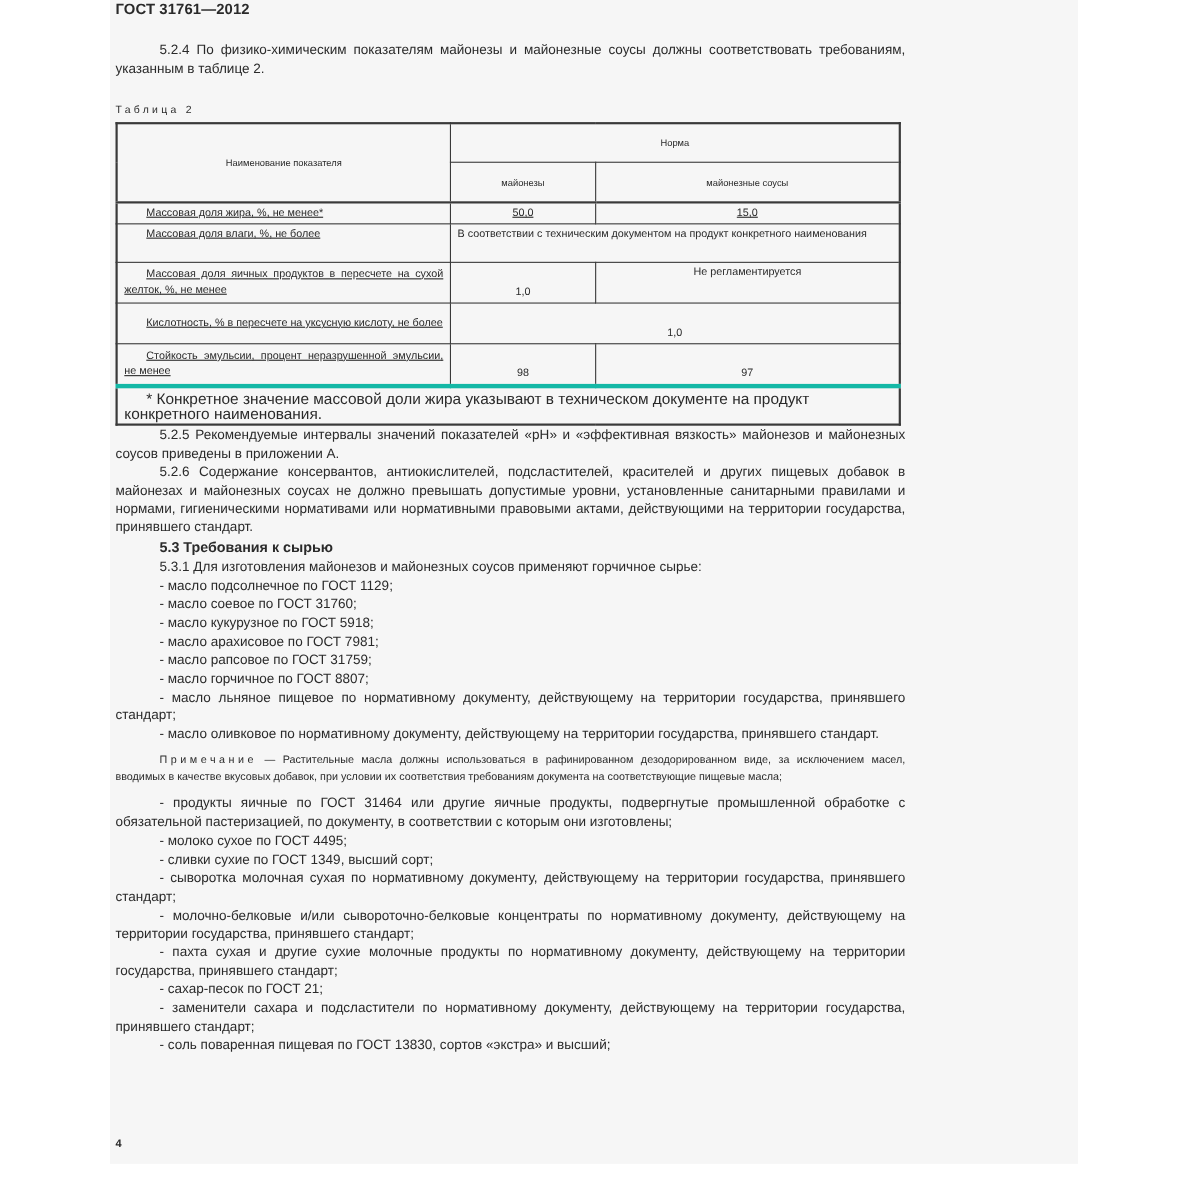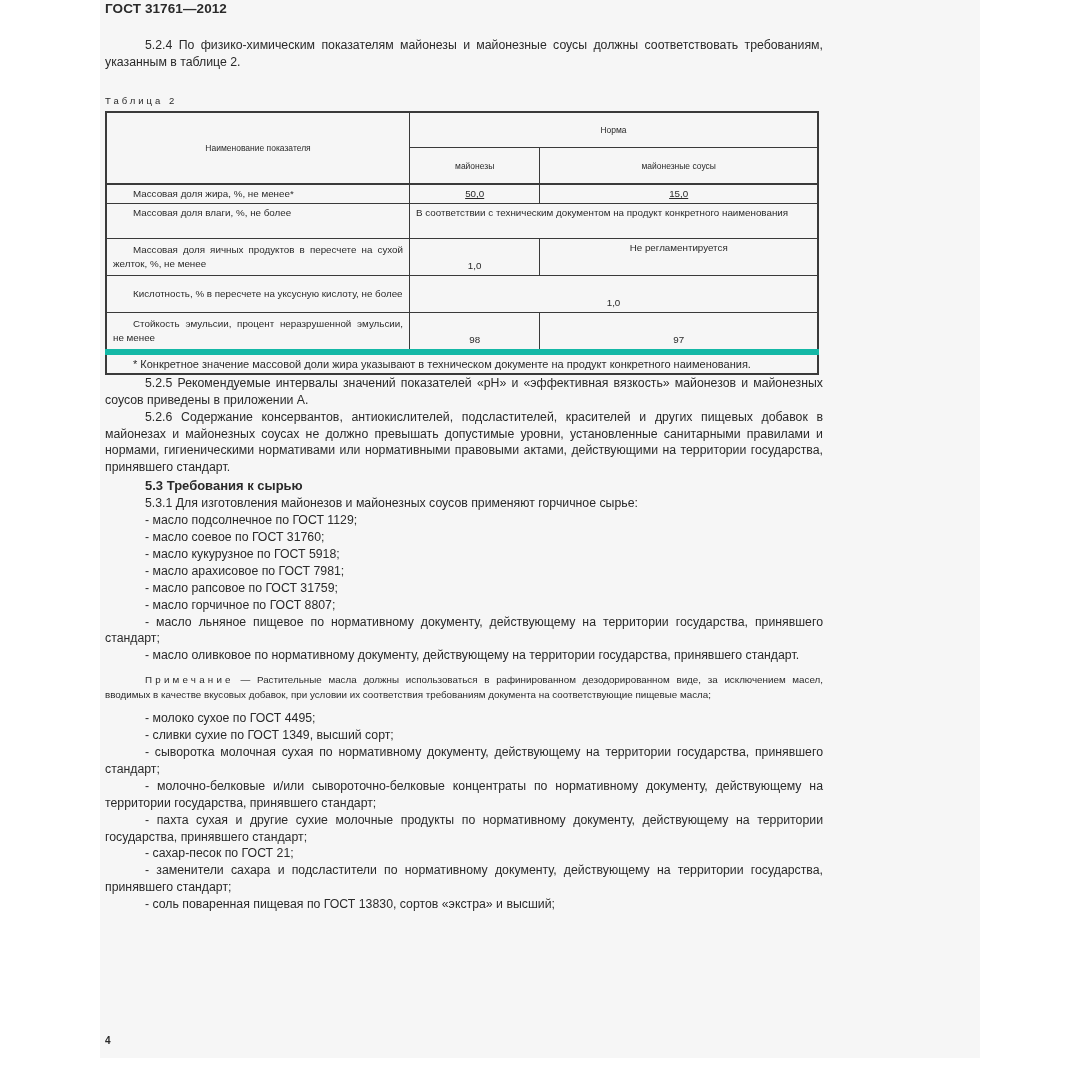--- a/index.html
+++ b/index.html
@@ -31,26 +31,26 @@
       border-collapse: collapse; width: 714px; margin-top: 4px;
       font-size: 9.8px; line-height: 14px;
       border: 2px solid #3a3a3a;
     }
     td, th { border: 1px solid #3a3a3a; padding: 2px 6px; vertical-align: middle; font-weight: normal; }
     th { font-size: 8.5px; text-align: center; }
     th.h-name { width: 290px; height: 66px; }
     th.h-norm { height: 28px; }
     th.h-sub { height: 28px; }
     .thick-top td { border-top: 2px solid #3a3a3a; }
-    td.name { text-align: justify; text-indent: 20px; }
+    td.name { text-align: justify; text-indent: 20px; text-decoration: underline; }
     td.c { text-align: center; vertical-align: bottom; }
     td.cm { text-align: center; text-decoration: underline; }
     td.left { text-align: left; vertical-align: top; }
     td.top-c { text-align: center; vertical-align: top; }
-    td.footnote { text-indent: 20px; font-size: 11px; border-top: 6px solid #14b8a6; margin-top: 44px; }
+    td.footnote { text-indent: 20px; font-size: 14px; border-top: 4px solid #14b8a6; margin-top: 44px; }
     .section-head { font-weight: bold; font-size: 13px; margin-top: 2px; text-indent: 40px; }
     .list-item { text-indent: 40px; }
     .note { font-size: 9.8px; line-height: 15px; margin-top: 8px; margin-bottom: 8px; text-indent: 40px; text-align: justify; }
     .note-label { letter-spacing: 3.2px; }
     .page-number { position: absolute; left: 105px; top: 1035px; font-size: 10px; font-weight: bold; }
   </style>
 </head>
 <body>
 
 <div class="page"></div>
@@ -113,20 +113,21 @@
   <p class="list-item">- масло арахисовое по ГОСТ 7981;</p>
   <p class="list-item">- масло рапсовое по ГОСТ 31759;</p>
   <p class="list-item">- масло горчичное по ГОСТ 8807;</p>
   <p class="list-item">- масло льняное пищевое по нормативному документу, действующему на территории государства, принявшего стандарт;</p>
   <p class="list-item">- масло оливковое по нормативному документу, действующему на территории государства, принявшего стандарт.</p>
 
   <div class="note">
     <span class="note-label">Примечание</span><span> — Растительные масла должны использоваться в рафинированном дезодорированном виде, за исключением масел, вводимых в качестве вкусовых добавок, при условии их соответствия требованиям документа на соответствующие пищевые масла;</span>
   </div>
 
+  <p class="list-item">- продукты яичные по ГОСТ 31464 или другие яичные продукты, подвергнутые промышленной обработке с обязательной пастеризацией, по документу, в соответствии с которым они изготовлены;</p>
   <p class="list-item">- молоко сухое по ГОСТ 4495;</p>
   <p class="list-item">- сливки сухие по ГОСТ 1349, высший сорт;</p>
   <p class="list-item">- сыворотка молочная сухая по нормативному документу, действующему на территории государства, принявшего стандарт;</p>
   <p class="list-item">- молочно-белковые и/или сывороточно-белковые концентраты по нормативному документу, действующему на территории государства, принявшего стандарт;</p>
   <p class="list-item">- пахта сухая и другие сухие молочные продукты по нормативному документу, действующему на территории государства, принявшего стандарт;</p>
   <p class="list-item">- сахар-песок по ГОСТ 21;</p>
   <p class="list-item">- заменители сахара и подсластители по нормативному документу, действующему на территории государства, принявшего стандарт;</p>
   <p class="list-item">- соль поваренная пищевая по ГОСТ 13830, сортов «экстра» и высший;</p>
 </div>
 

